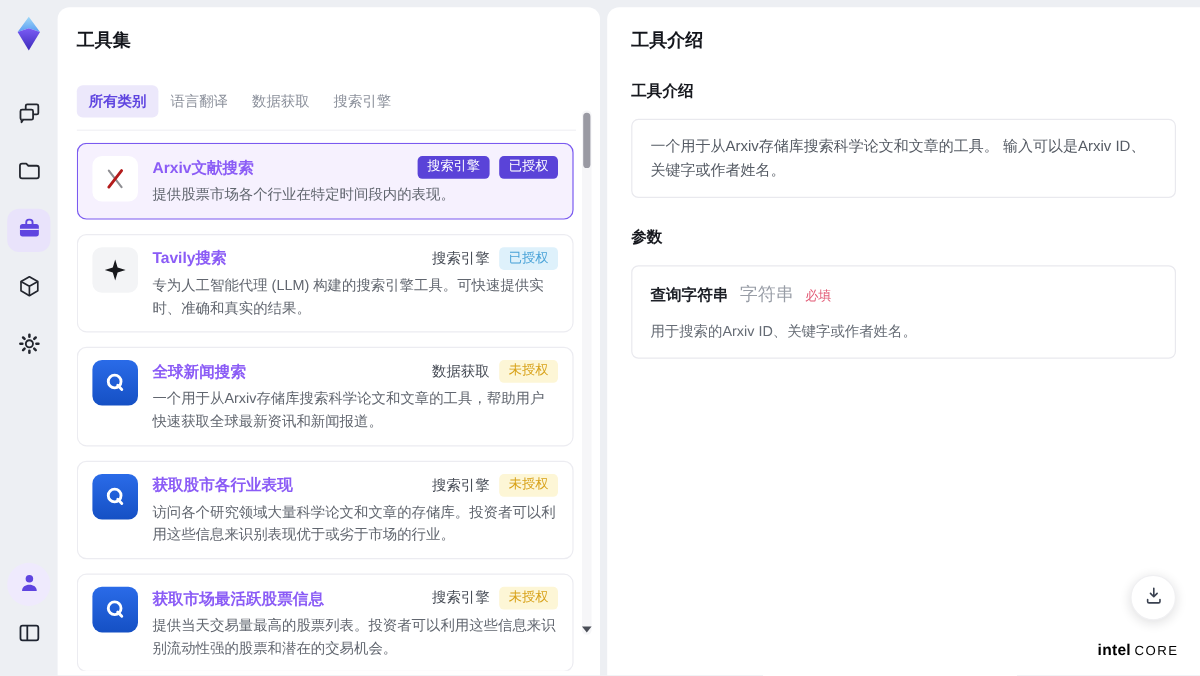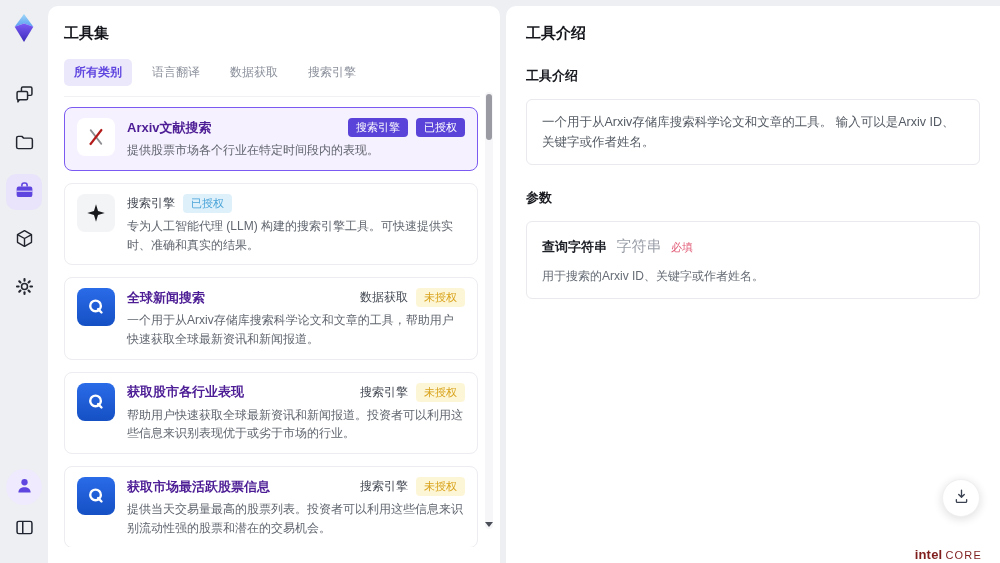--- a/index.html
+++ b/index.html
@@ -19,39 +19,39 @@
   .nav-bottom .nav-btn{margin-bottom:6px;}
   .nav-btn.user-btn{background:#efeafd;border-radius:50%;}
   
   .main{flex:1;display:flex;padding-top:6px;gap:6px;min-width:0;}
   .panel{background:#fff;box-sizing:border-box;}
   .list-panel{width:452px;flex:0 0 452px;border-radius:10px 10px 0 0;
               padding:14px 20px 0 16px;position:relative;}
   .detail-panel{flex:1;border-radius:10px 0 0 0;padding:14px 20px;position:relative;}
   h1.pane-title{font-size:15px;margin:4px 0 0 0;font-weight:bold;color:#14161c;}
   
-  .tabs{display:flex;align-items:flex-end;gap:10px;margin-top:16px;padding-bottom:10px;
+  .tabs{display:flex;align-items:flex-end;margin-top:28px;padding-bottom:10px;
         border-bottom:1px solid #f1f1f4;}
   .tab{border:none;background:transparent;font-size:12px;color:#8b909b;cursor:pointer;
        padding:5px 10px;border-radius:5px;font-family:inherit;}
   .tab.active{background:#ece8fb;color:#5f45e0;font-weight:bold;}
   
   .tool-list{margin-top:10px;height:440px;overflow:hidden;padding-right:2px;}
   .card{position:relative;display:flex;gap:12px;align-items:flex-start;background:#fff;
         border:1px solid #ececf1;border-radius:8px;padding:10px 12px;margin-bottom:12px;
         box-sizing:border-box;cursor:pointer;}
   .card.selected{background:#f6f1fe;border:1.5px solid #7a5af0;}
   .tool-icon{width:38px;height:38px;border-radius:8px;flex:0 0 38px;display:flex;
              align-items:center;justify-content:center;background:#f3f4f6;}
   .card.selected .tool-icon{background:#fff;}
   .tool-icon svg{width:22px;height:22px;}
   .tool-icon.qk{background:linear-gradient(180deg,#2a6be8,#1550c4);}
   .tool-body{flex:1;min-width:0;}
   .tool-top{display:flex;align-items:center;gap:8px;}
-  .tool-name{font-size:13px;font-weight:bold;color:#4c1d95;flex:1;min-width:0;}
+  .tool-name{font-size:13px;font-weight:bold;color:#8b5cf6;flex:1;min-width:0;}
   .cat-text{font-size:12px;color:#454a54;white-space:nowrap;}
   .pill{font-size:11px;padding:3px 8px;border-radius:4px;white-space:nowrap;line-height:1.2;}
   .pill.purple{background:#5a43d8;color:#fff;}
   .pill.blue{background:#def1fb;color:#4aa3d8;}
   .pill.yellow{background:#fdf6d6;color:#d8a21a;font-family:Liberation Serif, serif;}
   .tool-desc{font-size:12px;color:#61666f;line-height:1.55;margin-top:4px;}
   
   .vscroll{position:absolute;right:7px;top:86px;bottom:34px;width:8px;background:#f6f6f8;
            border-radius:4px;}
   .vthumb{position:absolute;top:2px;left:1px;width:6px;height:46px;background:#9a9aa3;border-radius:3px;}
@@ -63,21 +63,21 @@
        font-size:12.5px;color:#555b64;line-height:1.6;}
   .param-name{font-size:13px;font-weight:bold;color:#1d2027;}
   .param-type{font-size:15px;color:#989da6;margin-left:6px;}
   .param-req{font-size:11px;color:#e25c77;margin-left:6px;}
   .param-desc{font-size:12px;color:#666c75;margin-top:9px;}
   
   .fab{position:absolute;right:20px;bottom:46px;width:38px;height:38px;border-radius:50%;
        background:#fff;border:1px solid #f0f0f2;box-shadow:0 2px 10px rgba(20,22,30,.14);
        display:flex;align-items:center;justify-content:center;cursor:pointer;}
   .fab svg{width:19px;height:19px;}
-  .brand{position:absolute;right:18px;bottom:0;color:#7f1d1d;user-select:none;}
+  .brand{position:absolute;right:18px;bottom:12px;color:#000000;user-select:none;}
   .brand .i{font-size:13px;font-weight:bold;letter-spacing:.2px;}
   .brand .c{font-size:11px;letter-spacing:1.2px;margin-left:3px;text-transform:uppercase;}
 </style>
 </head>
 <body>
 
 <div class="app">
 
   <nav class="sidebar">
     <div class="logo">
@@ -186,20 +186,21 @@
             </div>
           </div>
           <div class="card">
             <div class="tool-icon">
               <svg viewBox="0 0 24 24">
                 <path d="M12 2.5l2.2 7.3 7.3 2.2-7.3 2.2L12 21.5l-2.2-7.3-7.3-2.2 7.3-2.2z" fill="#17181c"></path>
               </svg>
             </div>
             <div class="tool-body">
               <div class="tool-top">
+                <div class="tool-name">Tavily搜索</div>
                 <span class="cat-text">搜索引擎</span>
                 <span class="pill blue">已授权</span>
               </div>
               <div class="tool-desc">专为人工智能代理 (LLM) 构建的搜索引擎工具。可快速提供实时、准确和真实的结果。</div>
             </div>
           </div>
           <div class="card">
             <div class="tool-icon qk">
               <svg viewBox="0 0 24 24">
                 <circle cx="11.5" cy="10.8" r="5.8" fill="none" stroke="#fff" stroke-width="2.6"></circle>
@@ -221,21 +222,21 @@
                 <circle cx="11.5" cy="10.8" r="5.8" fill="none" stroke="#fff" stroke-width="2.6"></circle>
                 <path d="M14.3 14.3L18 18" stroke="#fff" stroke-width="2.6" stroke-linecap="round"></path>
               </svg>
             </div>
             <div class="tool-body">
               <div class="tool-top">
                 <div class="tool-name">获取股市各行业表现</div>
                 <span class="cat-text">搜索引擎</span>
                 <span class="pill yellow">未授权</span>
               </div>
-              <div class="tool-desc">帮助用户快速获取全球最新资讯和新闻报道。投资者可以利用这些信息来识别表现优于或劣于市场的行业。</div>
+              <div class="tool-desc">访问各个研究领域大量科学论文和文章的存储库。投资者可以利用这些信息来识别表现优于或劣于市场的行业。</div>
             </div>
           </div>
           <div class="card">
             <div class="tool-icon qk">
               <svg viewBox="0 0 24 24">
                 <circle cx="11.5" cy="10.8" r="5.8" fill="none" stroke="#fff" stroke-width="2.6"></circle>
                 <path d="M14.3 14.3L18 18" stroke="#fff" stroke-width="2.6" stroke-linecap="round"></path>
               </svg>
             </div>
             <div class="tool-body">

